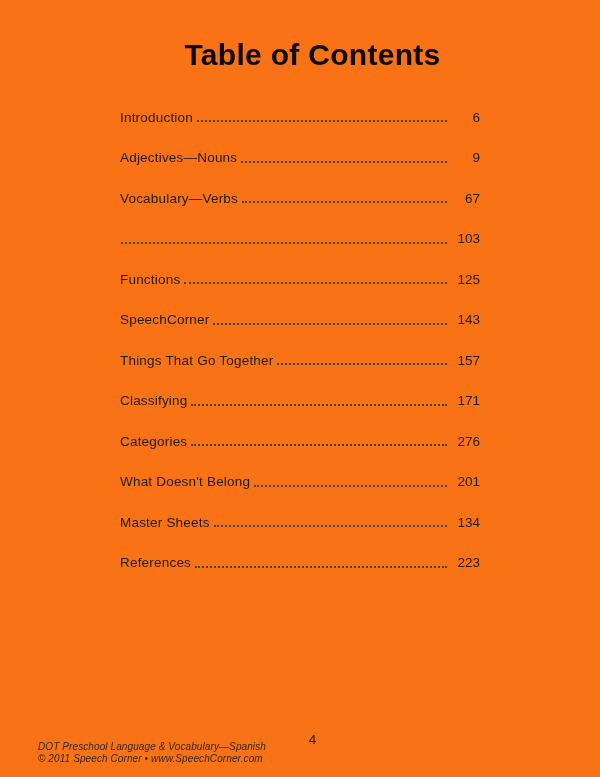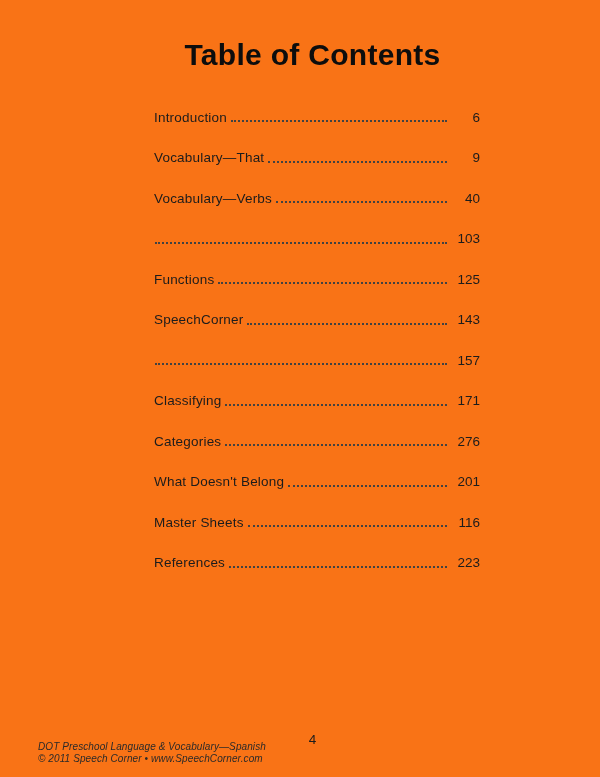--- a/index.html
+++ b/index.html
@@ -28,21 +28,20 @@
   .toc {
     position: absolute;
     top: 97px;
     left: 120px;
     width: 360px;
   }
   .toc-row {
     display: flex;
     align-items: center;
     height: 40.5px;
-    margin-left: 34px;
   }
   .toc-label {
     font-size: 13.5px;
     color: #1c1c1c;
     white-space: nowrap;
     padding-right: 3px;
     letter-spacing: 0.2px;
   }
   .toc-leader {
     flex: 1;
@@ -89,49 +88,50 @@
   <div class="toc">
 
     <div class="toc-row">
       <span class="toc-label">Introduction</span>
       <span class="toc-leader"></span>
       <span class="toc-page">6</span>
     </div>
 
 
     <div class="toc-row">
-      <span class="toc-label">Vocabulary—That</span>
+      <span class="toc-label">Adjectives—Nouns</span>
       <span class="toc-leader"></span>
       <span class="toc-page">9</span>
     </div>
 
     <div class="toc-row">
       <span class="toc-label">Vocabulary—Verbs</span>
       <span class="toc-leader"></span>
-      <span class="toc-page">40</span>
+      <span class="toc-page">67</span>
     </div>
 
     <div class="toc-row">
       <span class="toc-leader"></span>
       <span class="toc-page">103</span>
     </div>
 
     <div class="toc-row">
       <span class="toc-label">Functions</span>
       <span class="toc-leader"></span>
       <span class="toc-page">125</span>
     </div>
 
     <div class="toc-row">
       <span class="toc-label">SpeechCorner</span>
       <span class="toc-leader"></span>
       <span class="toc-page">143</span>
     </div>
 
     <div class="toc-row">
+      <span class="toc-label">Things That Go Together</span>
       <span class="toc-leader"></span>
       <span class="toc-page">157</span>
     </div>
 
     <div class="toc-row">
       <span class="toc-label">Classifying</span>
       <span class="toc-leader"></span>
       <span class="toc-page">171</span>
     </div>
 
@@ -143,21 +143,21 @@
 
     <div class="toc-row">
       <span class="toc-label">What Doesn't Belong</span>
       <span class="toc-leader"></span>
       <span class="toc-page">201</span>
     </div>
 
     <div class="toc-row">
       <span class="toc-label">Master Sheets</span>
       <span class="toc-leader"></span>
-      <span class="toc-page">116</span>
+      <span class="toc-page">134</span>
     </div>
 
     <div class="toc-row">
       <span class="toc-label">References</span>
       <span class="toc-leader"></span>
       <span class="toc-page">223</span>
     </div>
 
   </div>
 

